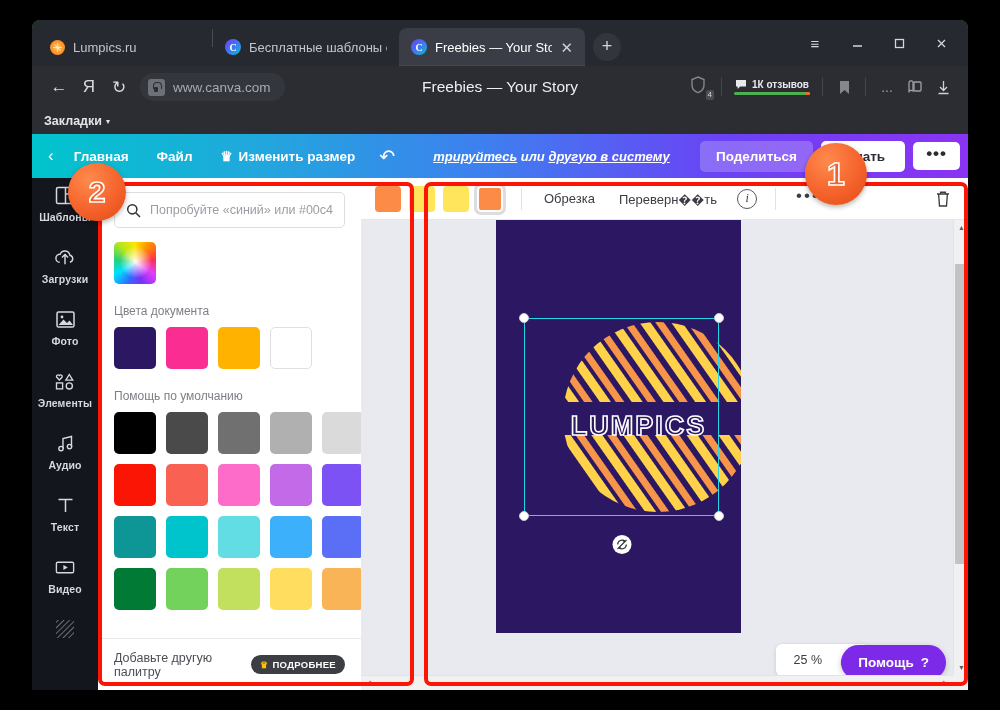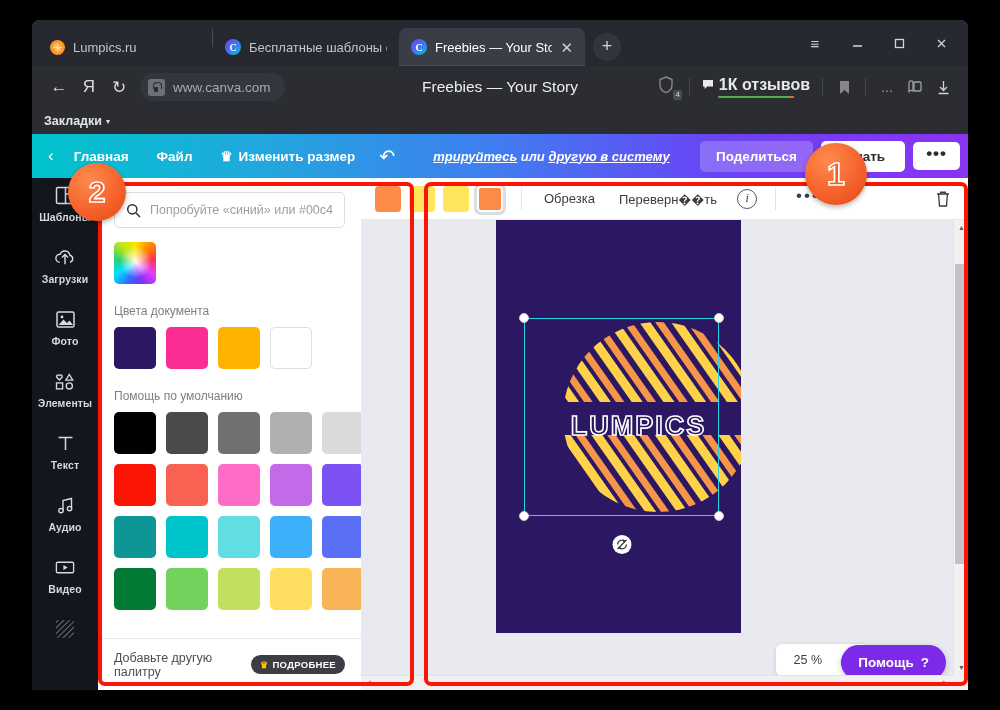--- a/index.html
+++ b/index.html
@@ -135,21 +135,21 @@
   #shield-badge { position: relative; width: 26px; height: 26px; }
   #shield-badge .badge-num {
     position: absolute; right: -1px; bottom: 0;
     background: #4a4c53; color: #d6d8dc; font-size: 8px;
     border-radius: 2px; padding: 0 2px; line-height: 10px;
   }
   #reviews {
     display: flex; flex-direction: column; align-items: center; gap: 2px;
     padding: 0 4px;
   }
-  #reviews .rev-row { display: flex; align-items: center; gap: 5px; color: #e7e9eb; font-size: 16px; font-weight: bold; }
+  #reviews .rev-row { display: flex; align-items: center; gap: 5px; color: #e7e9eb; font-size: 10px; font-weight: bold; }
   #reviews .rev-bar {
     width: 76px; height: 2.6px; background: #4caf50; border-radius: 2px;
     position: relative;
   }
   #reviews .rev-bar::after{
     content:""; position:absolute; right:0; top:0; width:5px; height:100%;
     background:#f06a2a; border-radius:0 2px 2px 0;
   }
   .nav-btn-sm { width: 26px; height: 26px; display:flex; align-items:center; justify-content:center; color:#9fa1a7; font-size:14px; }
 
@@ -567,35 +567,35 @@
               <rect x="2.6" y="12" width="6.4" height="6.2" fill="none" stroke="#d7d9de" stroke-width="1.4"></rect>
               <circle cx="16" cy="15.1" r="3.2" fill="none" stroke="#d7d9de" stroke-width="1.4"></circle>
             </svg>
         </span>
         <span class="rail-label">Элементы</span>
       </div>
 
       <div class="rail-item">
         <span class="rail-ico">
           <svg width="21" height="21" viewBox="0 0 21 21">
-              <path d="M3.5 4.5 h14 M10.5 4.5 V17" fill="none" stroke="#d7d9de" stroke-width="1.5"></path>
-            </svg>
-        </span>
-        <span class="rail-label">Текст</span>
+              <path d="M8 15.5 V5.5 L16.5 3.5 V13.5" fill="none" stroke="#d7d9de" stroke-width="1.4"></path>
+              <circle cx="6" cy="15.6" r="2.2" fill="none" stroke="#d7d9de" stroke-width="1.4"></circle>
+              <circle cx="14.5" cy="13.6" r="2.2" fill="none" stroke="#d7d9de" stroke-width="1.4"></circle>
+            </svg>
+        </span>
+        <span class="rail-label">Аудио</span>
       </div>
 
       <div class="rail-item">
         <span class="rail-ico">
           <svg width="21" height="21" viewBox="0 0 21 21">
-              <path d="M8 15.5 V5.5 L16.5 3.5 V13.5" fill="none" stroke="#d7d9de" stroke-width="1.4"></path>
-              <circle cx="6" cy="15.6" r="2.2" fill="none" stroke="#d7d9de" stroke-width="1.4"></circle>
-              <circle cx="14.5" cy="13.6" r="2.2" fill="none" stroke="#d7d9de" stroke-width="1.4"></circle>
-            </svg>
-        </span>
-        <span class="rail-label">Аудио</span>
+              <path d="M3.5 4.5 h14 M10.5 4.5 V17" fill="none" stroke="#d7d9de" stroke-width="1.5"></path>
+            </svg>
+        </span>
+        <span class="rail-label">Текст</span>
       </div>
 
       <div class="rail-item">
         <span class="rail-ico">
           <svg width="23" height="19" viewBox="0 0 23 19">
               <rect x="2.5" y="4" width="18" height="11" rx="1.4" fill="none" stroke="#d7d9de" stroke-width="1.4"></rect>
               <path d="M9.8 6.8 L14.4 9.5 L9.8 12.2Z" fill="#d7d9de"></path>
             </svg>
         </span>
         <span class="rail-label">Видео</span>

